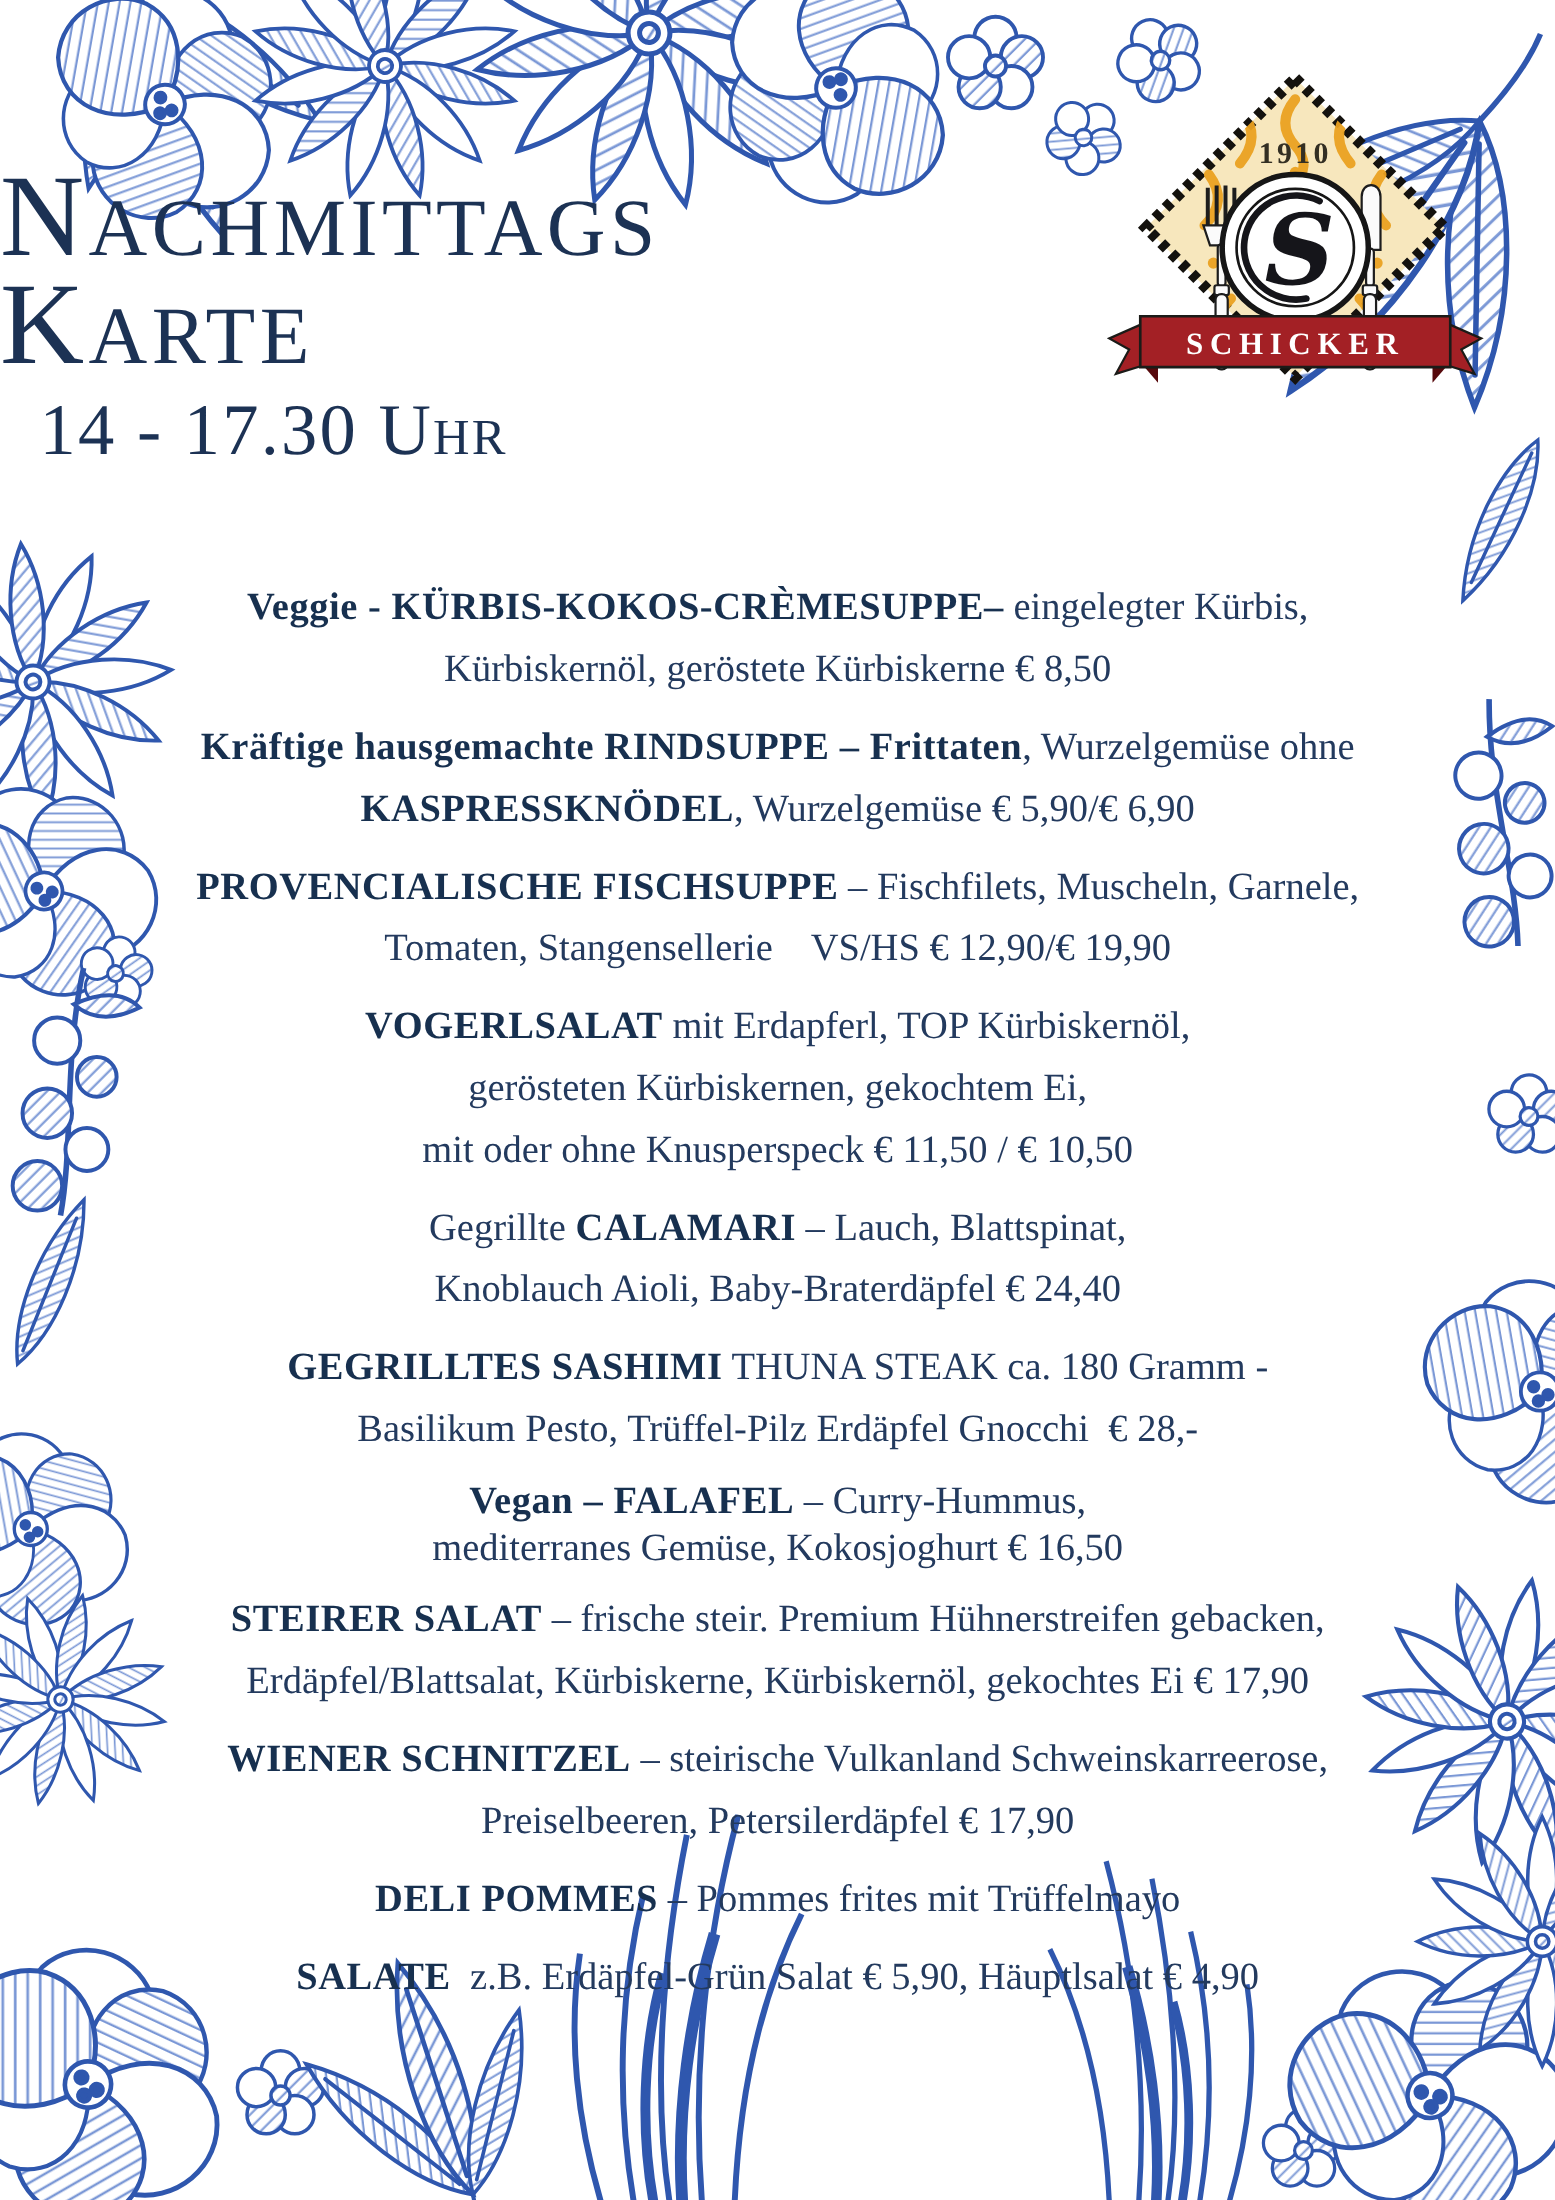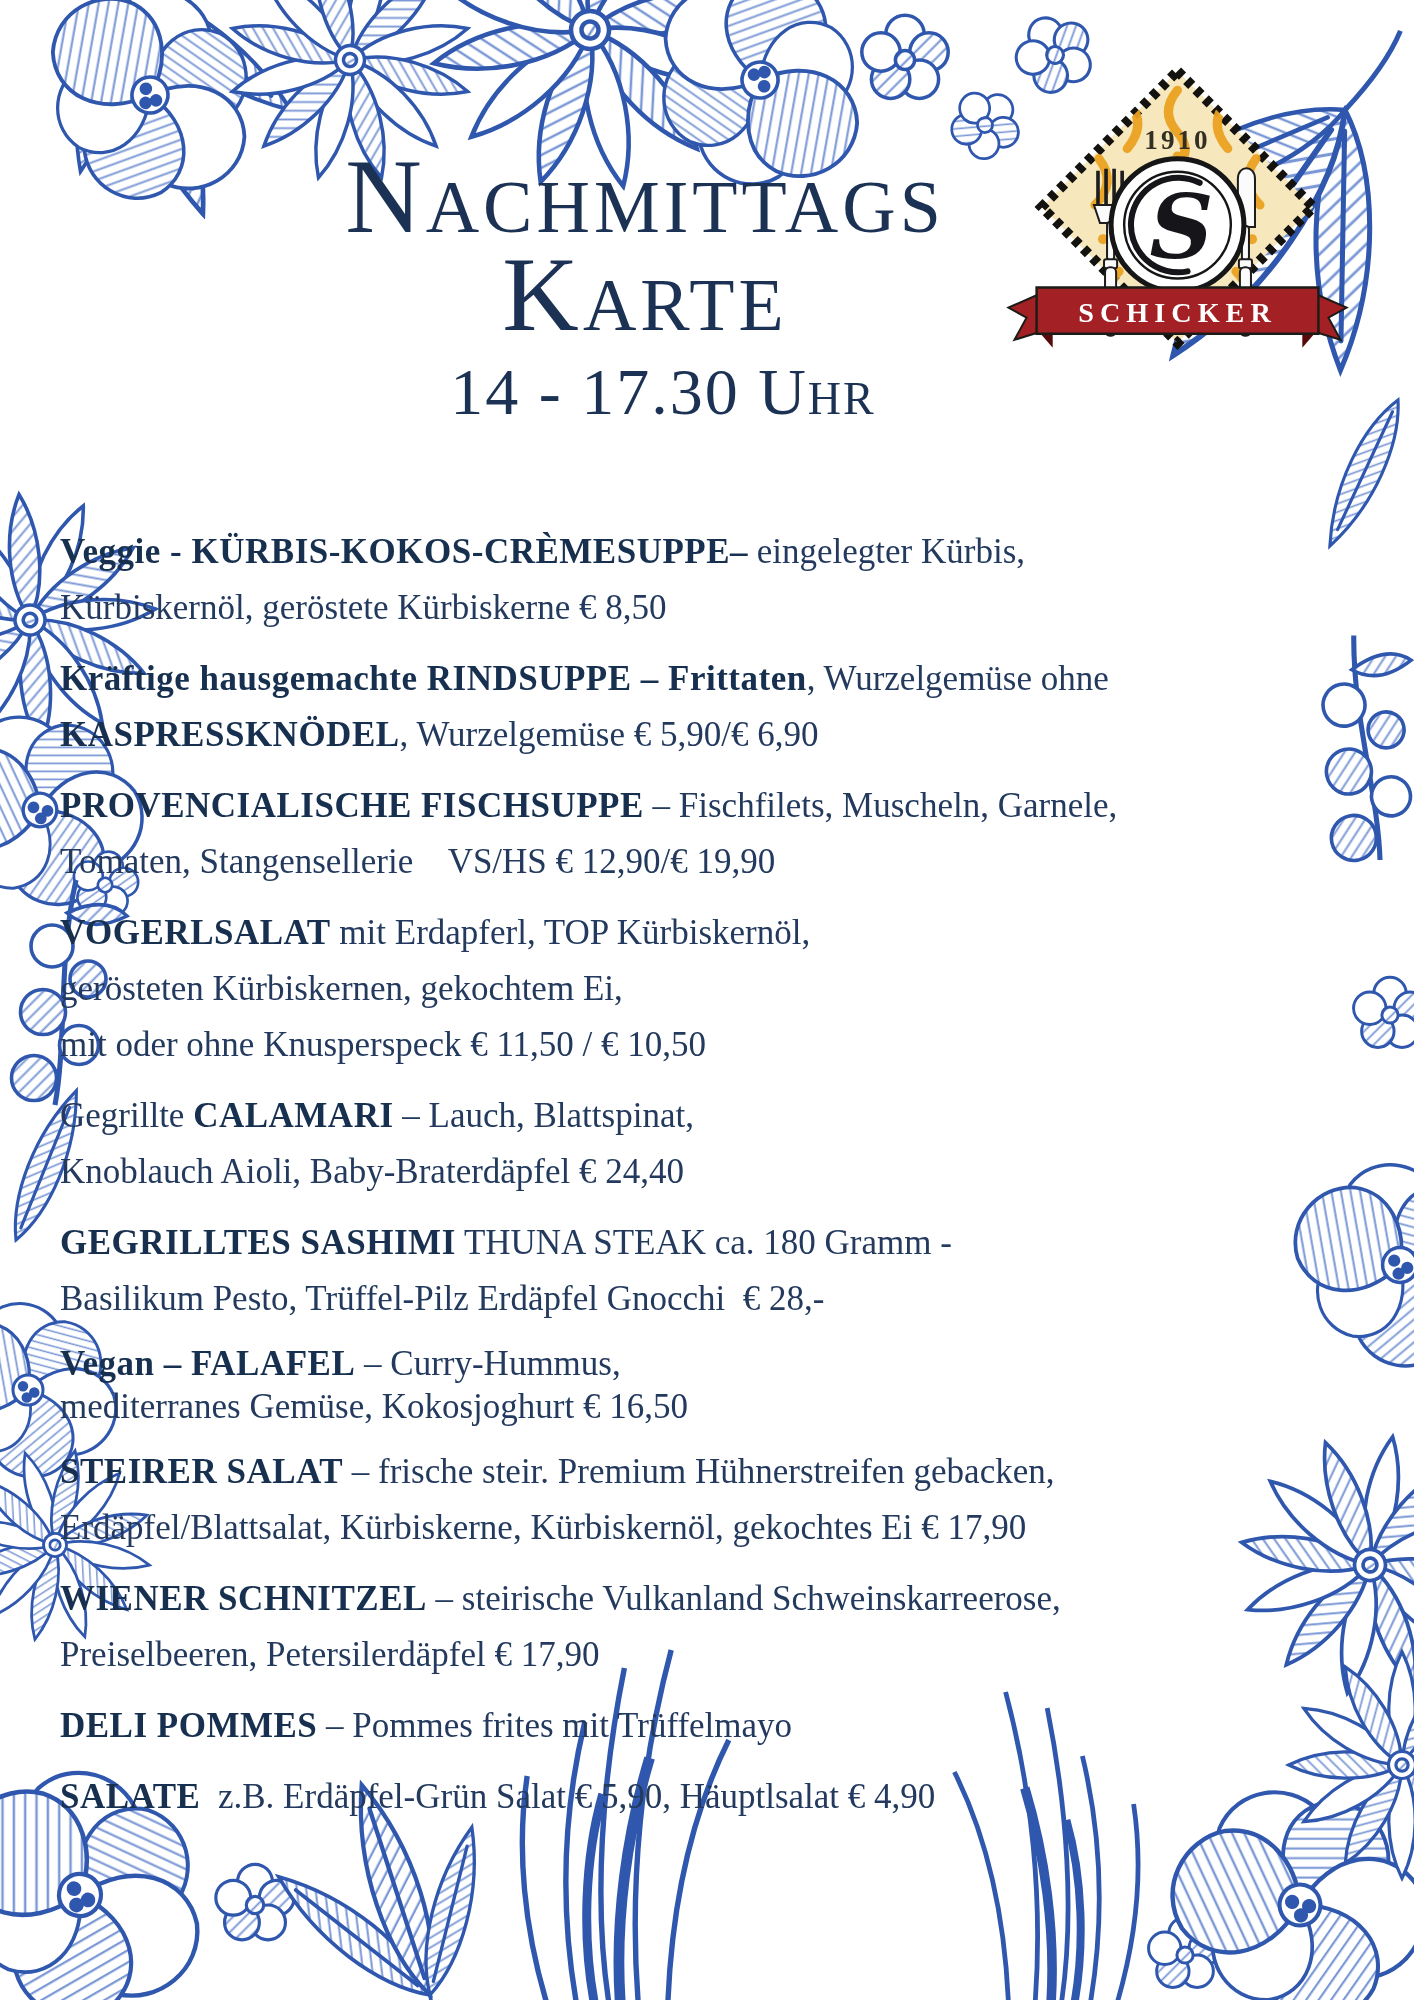--- a/index.html
+++ b/index.html
@@ -2,26 +2,26 @@
 <html><head>
 <meta charset="utf-8">
 <style>
   html,body{margin:0;padding:0;background:#ffffff;}
   .page{position:relative;width:1414px;height:2000px;background:#ffffff;overflow:hidden;
         font-family:"Liberation Serif", serif;}
   .floral{position:absolute;inset:0;z-index:0;}
   .content{position:absolute;inset:0;z-index:2;}
 
   
-  .title-block{position:absolute;top:148px;left:0;width:1290px;text-align:center;color:#1c3254;}
+  .title-block{position:absolute;top:148px;left:0;width:1290px;text-align:left;color:#1c3254;}
   .title-line{font-variant:small-caps;font-size:106px;line-height:.92;letter-spacing:4px;font-weight:400;}
   .hours-line{font-variant:small-caps;font-size:66px;line-height:1;margin-top:16px;letter-spacing:2px;color:#1c3254;padding-left:36px;}
 
   
-  .menu{position:absolute;top:524px;left:60px;width:1294px;
+  .menu{position:absolute;top:524px;left:60px;width:1294px;text-align:center;
         color:#233a5e;font-size:35px;}
   .menu-item{margin-bottom:15px;}
   .menu-item.gap{}
   .menu-line{line-height:1.6;}
   .menu-item.tight .menu-line{line-height:1.24;}
   .menu b{font-weight:700;color:#17304f;letter-spacing:.5px;}
 
   
   .logo{position:absolute;left:1005px;top:56px;width:345px;height:312px;z-index:3;}
 </style>

